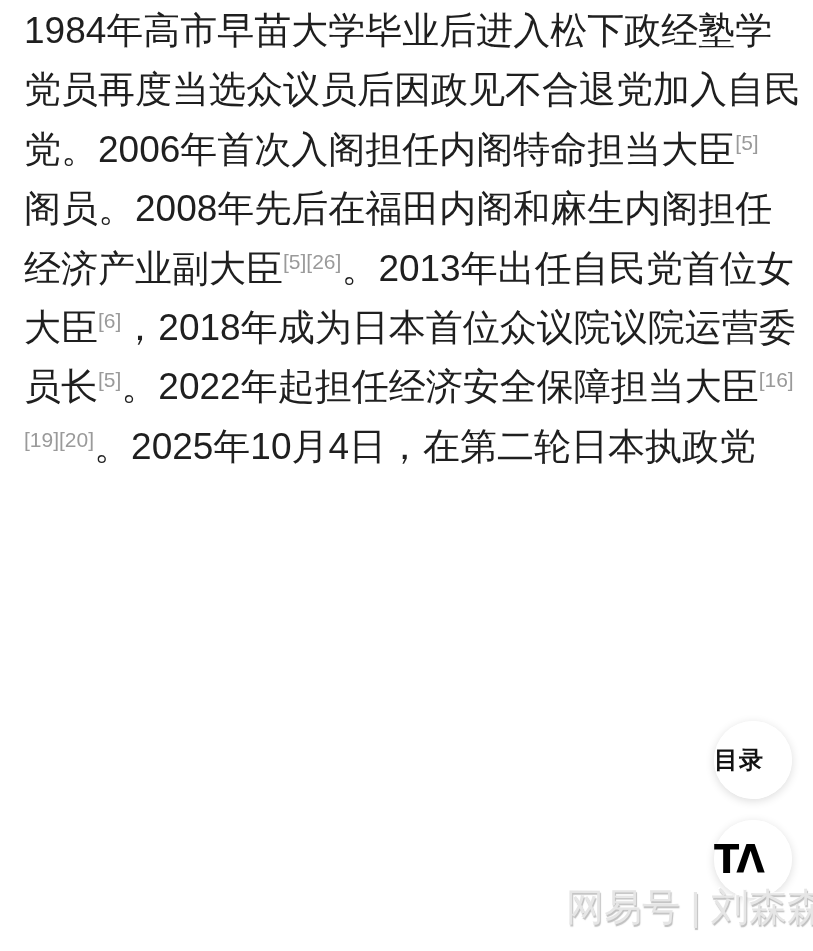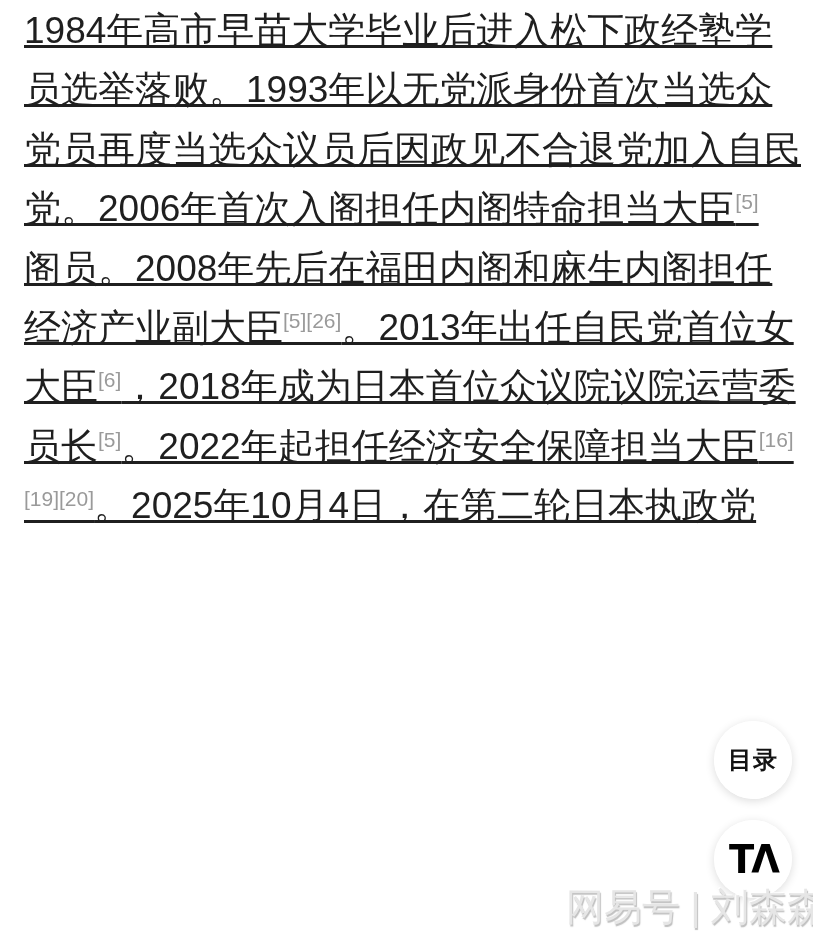--- a/index.html
+++ b/index.html
@@ -4,31 +4,31 @@
 <style>
   html,body{margin:0;padding:0;}
   body{
     width:813px;height:951px;overflow:hidden;position:relative;
     background:#ffffff;
     font-family:"Liberation Sans","DejaVu Sans",sans-serif;
   }
   .para{position:absolute;left:24px;top:1px;right:0;z-index:1;}
   .line{
     height:59.4px;line-height:59.4px;white-space:nowrap;
-    font-size:37px;color:#1f1f1f;letter-spacing:0;text-decoration:underline;
+    font-size:37px;color:#1f1f1f;letter-spacing:0;
   }
   .ref{
     font-size:21px;color:#9a9a9a;position:relative;top:-12px;
     cursor:pointer;
   }
   .fab{
     position:absolute;border-radius:50%;
     background:rgba(255,255,255,0.92);
     box-shadow:0 2px 10px rgba(0,0,0,0.14);
-    display:flex;align-items:center;justify-content:center;
+    display:flex;align-items:center;
     z-index:5;cursor:pointer;
   }
   .fab-toc{left:714px;top:721px;width:78px;height:78px;}
   .fab-toc .fab-label{font-size:24px;font-weight:700;color:#121212;letter-spacing:1px;}
   .fab-ta{left:714px;top:820px;width:78px;height:78px;}
   .ta-logo{
     font-size:37px;font-weight:900;color:#000;letter-spacing:-3px;
     font-family:"DejaVu Sans","Liberation Sans",sans-serif;
     transform:scaleY(1.05);
   }
@@ -39,23 +39,20 @@
     text-shadow:1px 2px 1px rgba(140,140,140,0.55),-1px -1px 0 rgba(255,255,255,0.9);
     pointer-events:none;
   }
 </style>
 </head>
 <body>
 
 <div class="para">
   <div class="line">
     <span>1984年高市早苗大学毕业后进入松下政经塾学</span>
-  </div>
-  <div class="line">
-    <span>员选举落败。1993年以无党派身份首次当选众</span>
   </div>
   <div class="line">
     <span>党员再度当选众议员后因政见不合退党加入自民</span>
   </div>
   <div class="line">
     <span>党。2006年首次入阁担任内阁特命担当大臣</span><span class="ref">[5]</span>
   </div>
   <div class="line">
     <span>阁员。2008年先后在福田内阁和麻生内阁担任</span>
   </div>

